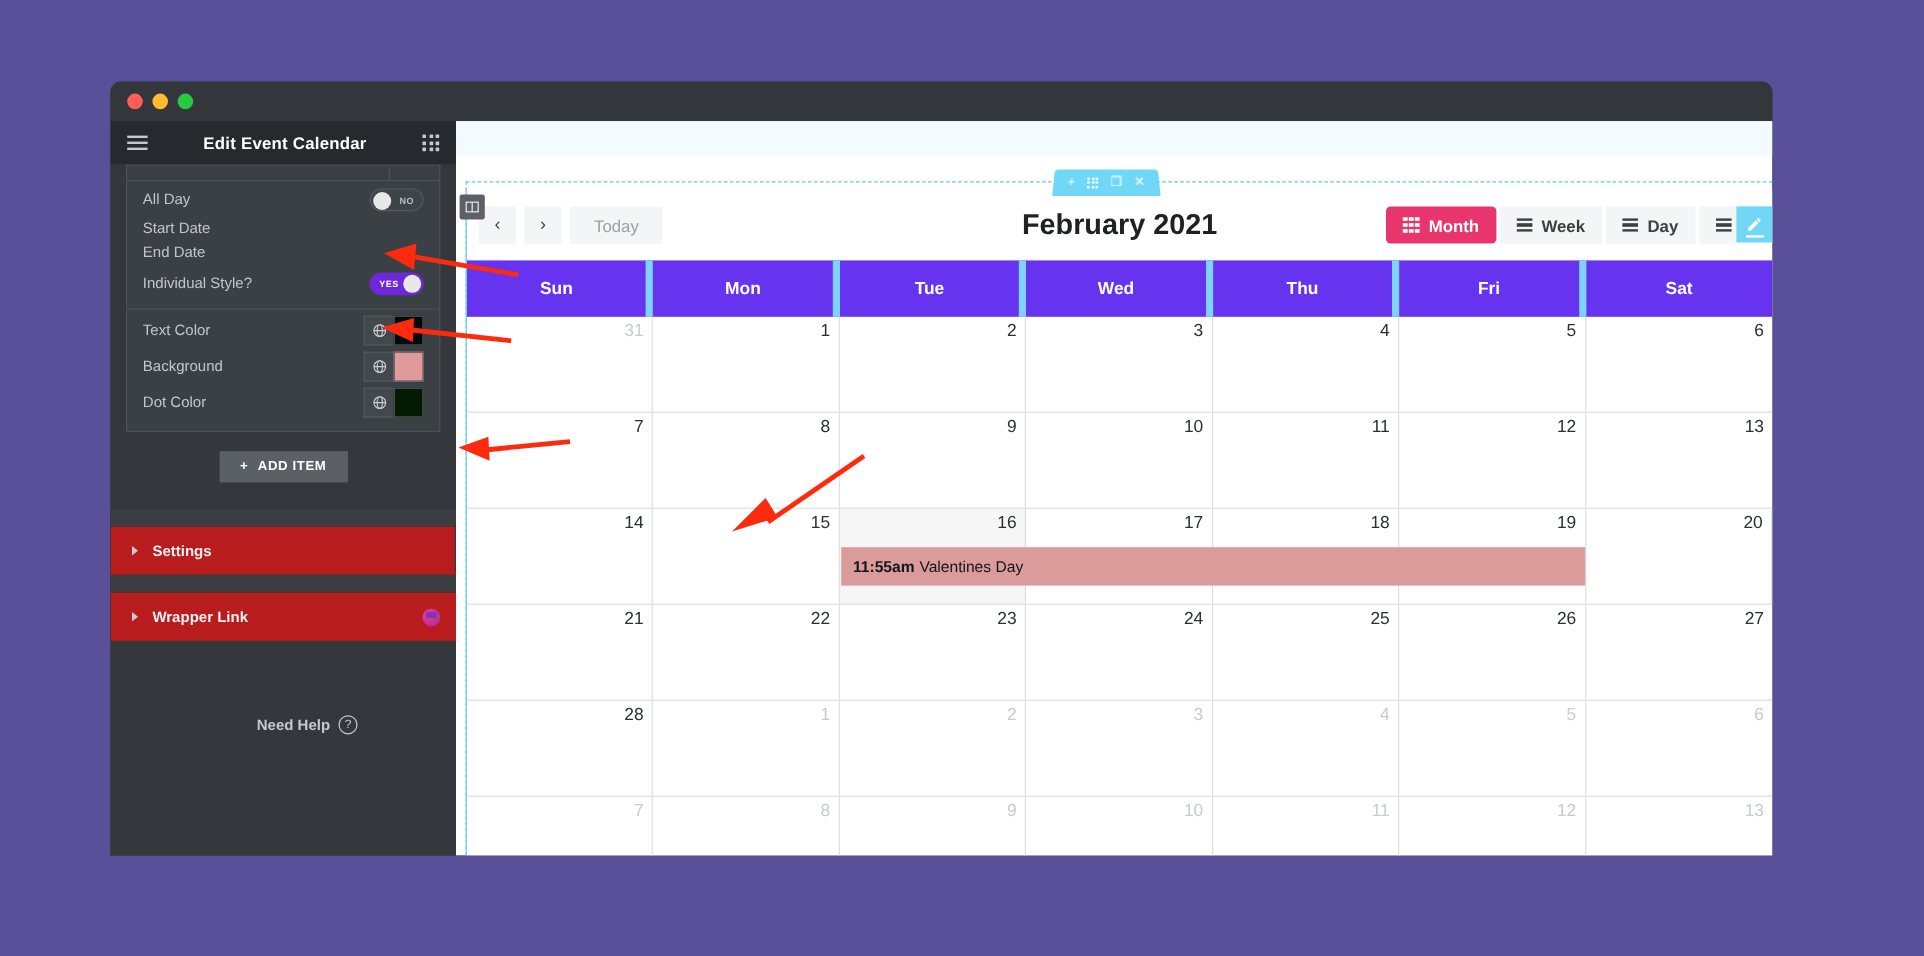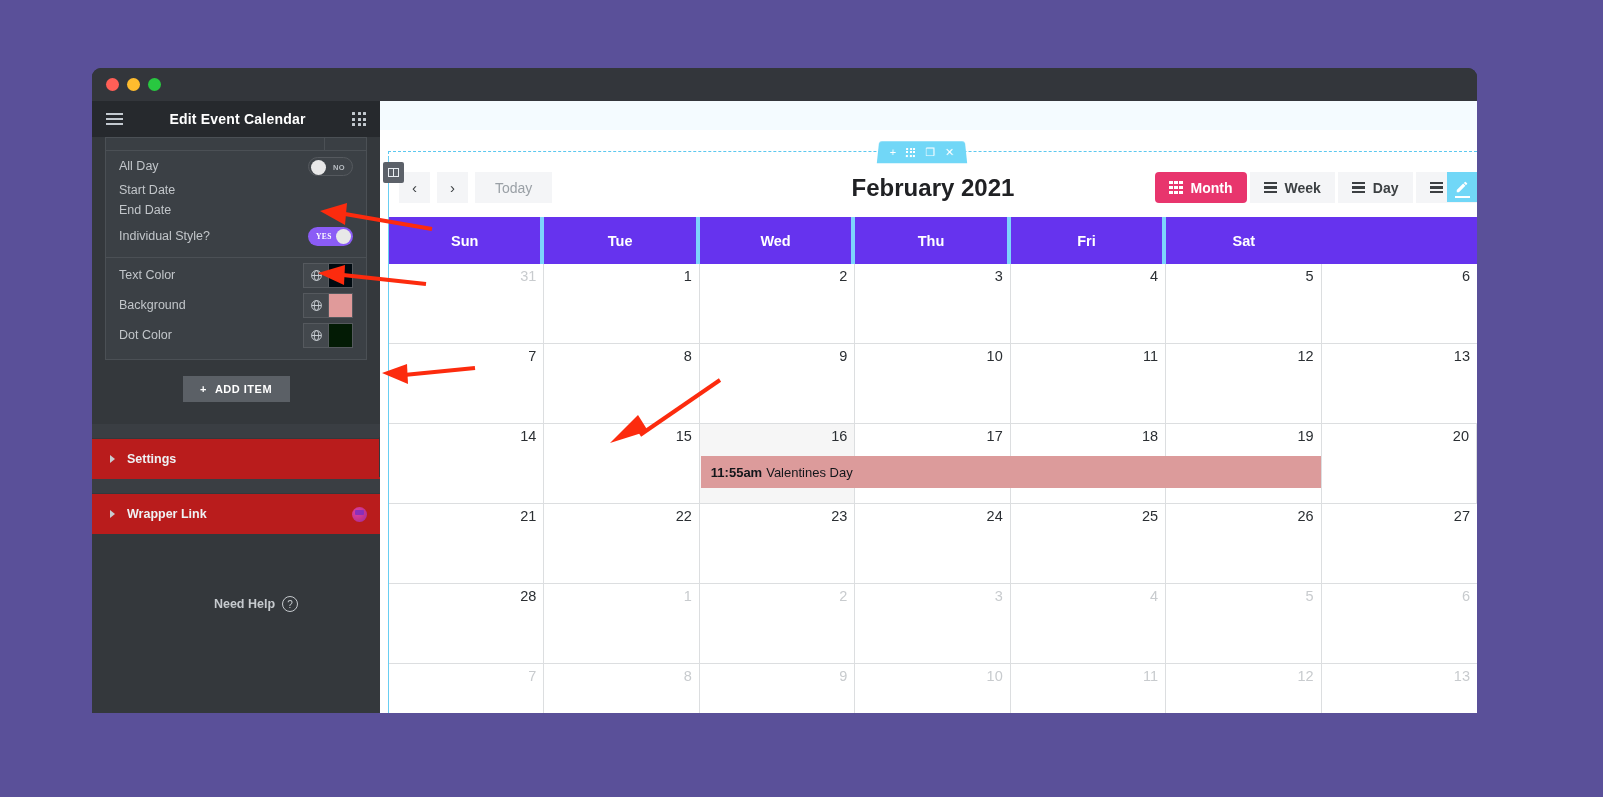--- a/index.html
+++ b/index.html
@@ -71,21 +71,21 @@
   }
   .ctrl-label { color: #c2c6ca; font-size: 12.5px; }
   .ctrl-label.lbl-block { display:block; padding: 2px 13px 4px; color:#c2c6ca; font-size:12.5px; }
 
   
   .switch {
     width: 45px; height: 19px; border-radius: 10px;
     position: relative; cursor: pointer; flex: 0 0 auto;
   }
   .switch.off { background: #3f4449; border: 1px solid #55595e; }
-  .switch.on  { background: #8b5cf6; font-family: Liberation Serif, serif; }
+  .switch.on  { background: #6d28d9; }
   .switch .knob {
     position: absolute; top: 2px; width: 15px; height: 15px;
     border-radius: 50%; background: #e8e8e8;
   }
   .switch.off .knob { left: 2px; }
   .switch.on  .knob { right: 2px; }
   .switch .sw-text {
     position: absolute; top: 0; line-height: 19px;
     font-size: 7.5px; font-weight: bold; letter-spacing: .4px;
   }
@@ -240,21 +240,21 @@
     width: 30px; height: 30px; background: #71d7f7;
     display: flex; align-items: center; justify-content: center;
     color: #fff; font-size: 14px; cursor: pointer; z-index: 12;
   }
 
   
   #weekdays { display: grid; grid-template-columns: repeat(7,1fr); background: #6633ee; }
   .wd {
     height: 47px; display: flex; align-items: center; justify-content: center;
     color: #fff; font-size: 14.5px; font-weight: bold;
-    border-right: 4px solid #7dd3fc;
+    border-right: 6px solid #7dd3fc;
   }
   .wd:last-child { border-right: none; }
 
   .week-row { display: grid; grid-template-columns: repeat(7,1fr); position: relative; }
   .day-cell {
     height: 80px; border-right: 1px solid #dcdee0; border-bottom: 1px solid #dcdee0;
     padding: 4px 7px 0 0; text-align: right;
     font-size: 14.5px; color: #2b2f33;
   }
   .day-cell:last-child { border-right: none; }
@@ -503,20 +503,21 @@
           <div id="edit-widget-btn">
             <svg viewBox="0 0 24 24" width="14" height="14" fill="#fff">
               <path d="M3 17.25V21h3.75L17.8 9.94l-3.75-3.75L3 17.25zM20.7 7.04a1 1 0 000-1.41l-2.34-2.34a1 1 0 00-1.41 0l-1.83 1.83 3.75 3.75 1.83-1.83z"></path>
             </svg>
             <span style="position:absolute;bottom:4px;width:15px;height:1.6px;background:#fff"></span>
           </div>
         </div>
 
         <div id="weekdays">
           <div class="wd">Sun</div>
+          <div class="wd">Mon</div>
           <div class="wd">Tue</div>
           <div class="wd">Wed</div>
           <div class="wd">Thu</div>
           <div class="wd">Fri</div>
           <div class="wd">Sat</div>
         </div>
 
         <div id="weeks-container">
             <div class="week-row">
               <div class="day-cell other">31</div>

